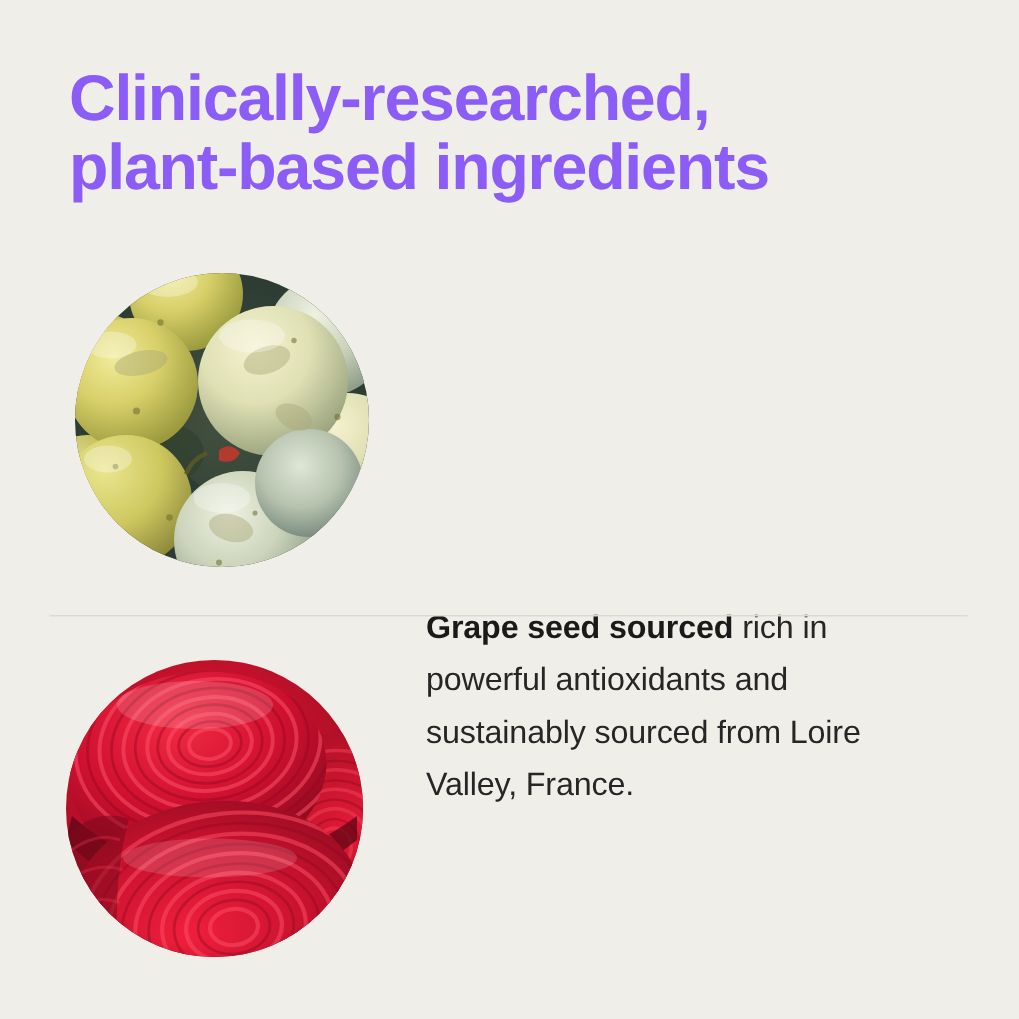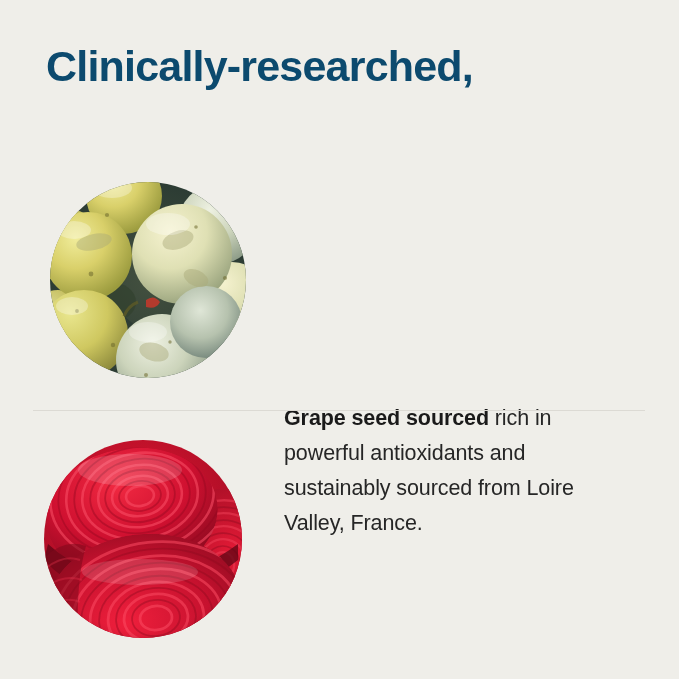--- a/index.html
+++ b/index.html
@@ -27,21 +27,21 @@
   
   .page-heading {
     position: absolute;
     left: 46px;
     top: 43px;
     width: 600px;
     font-size: 43px;
     font-weight: 700;
     line-height: 46px;
     letter-spacing: -0.8px;
-    color: #0c4a6e;
+    color: #8b5cf6;
   }
   .page-heading .hl { display: block; white-space: nowrap; }
 
   
   .ingredient-row {
     position: absolute;
     left: 0;
     width: 679px;
   }
   .row-grape    { top: 182px; }
@@ -94,20 +94,21 @@
     border: 0;
   }
 </style>
 </head>
 <body>
 
 <div class="infographic">
 
   <h1 class="page-heading">
     <span class="hl">Clinically-researched,</span>
+    <span class="hl">plant-based ingredients</span>
   </h1>
 
   <div class="ingredient-row row-grape">
     <div class="ingredient-photo photo-grape">
       <svg viewBox="0 0 196 196" preserveAspectRatio="xMidYMid slice" aria-hidden="true">
         <defs>
           <radialGradient id="gBack" cx="50%" cy="50%" r="70%">
             <stop offset="0%" stop-color="#43503f"></stop>
             <stop offset="100%" stop-color="#23342f"></stop>
           </radialGradient>

